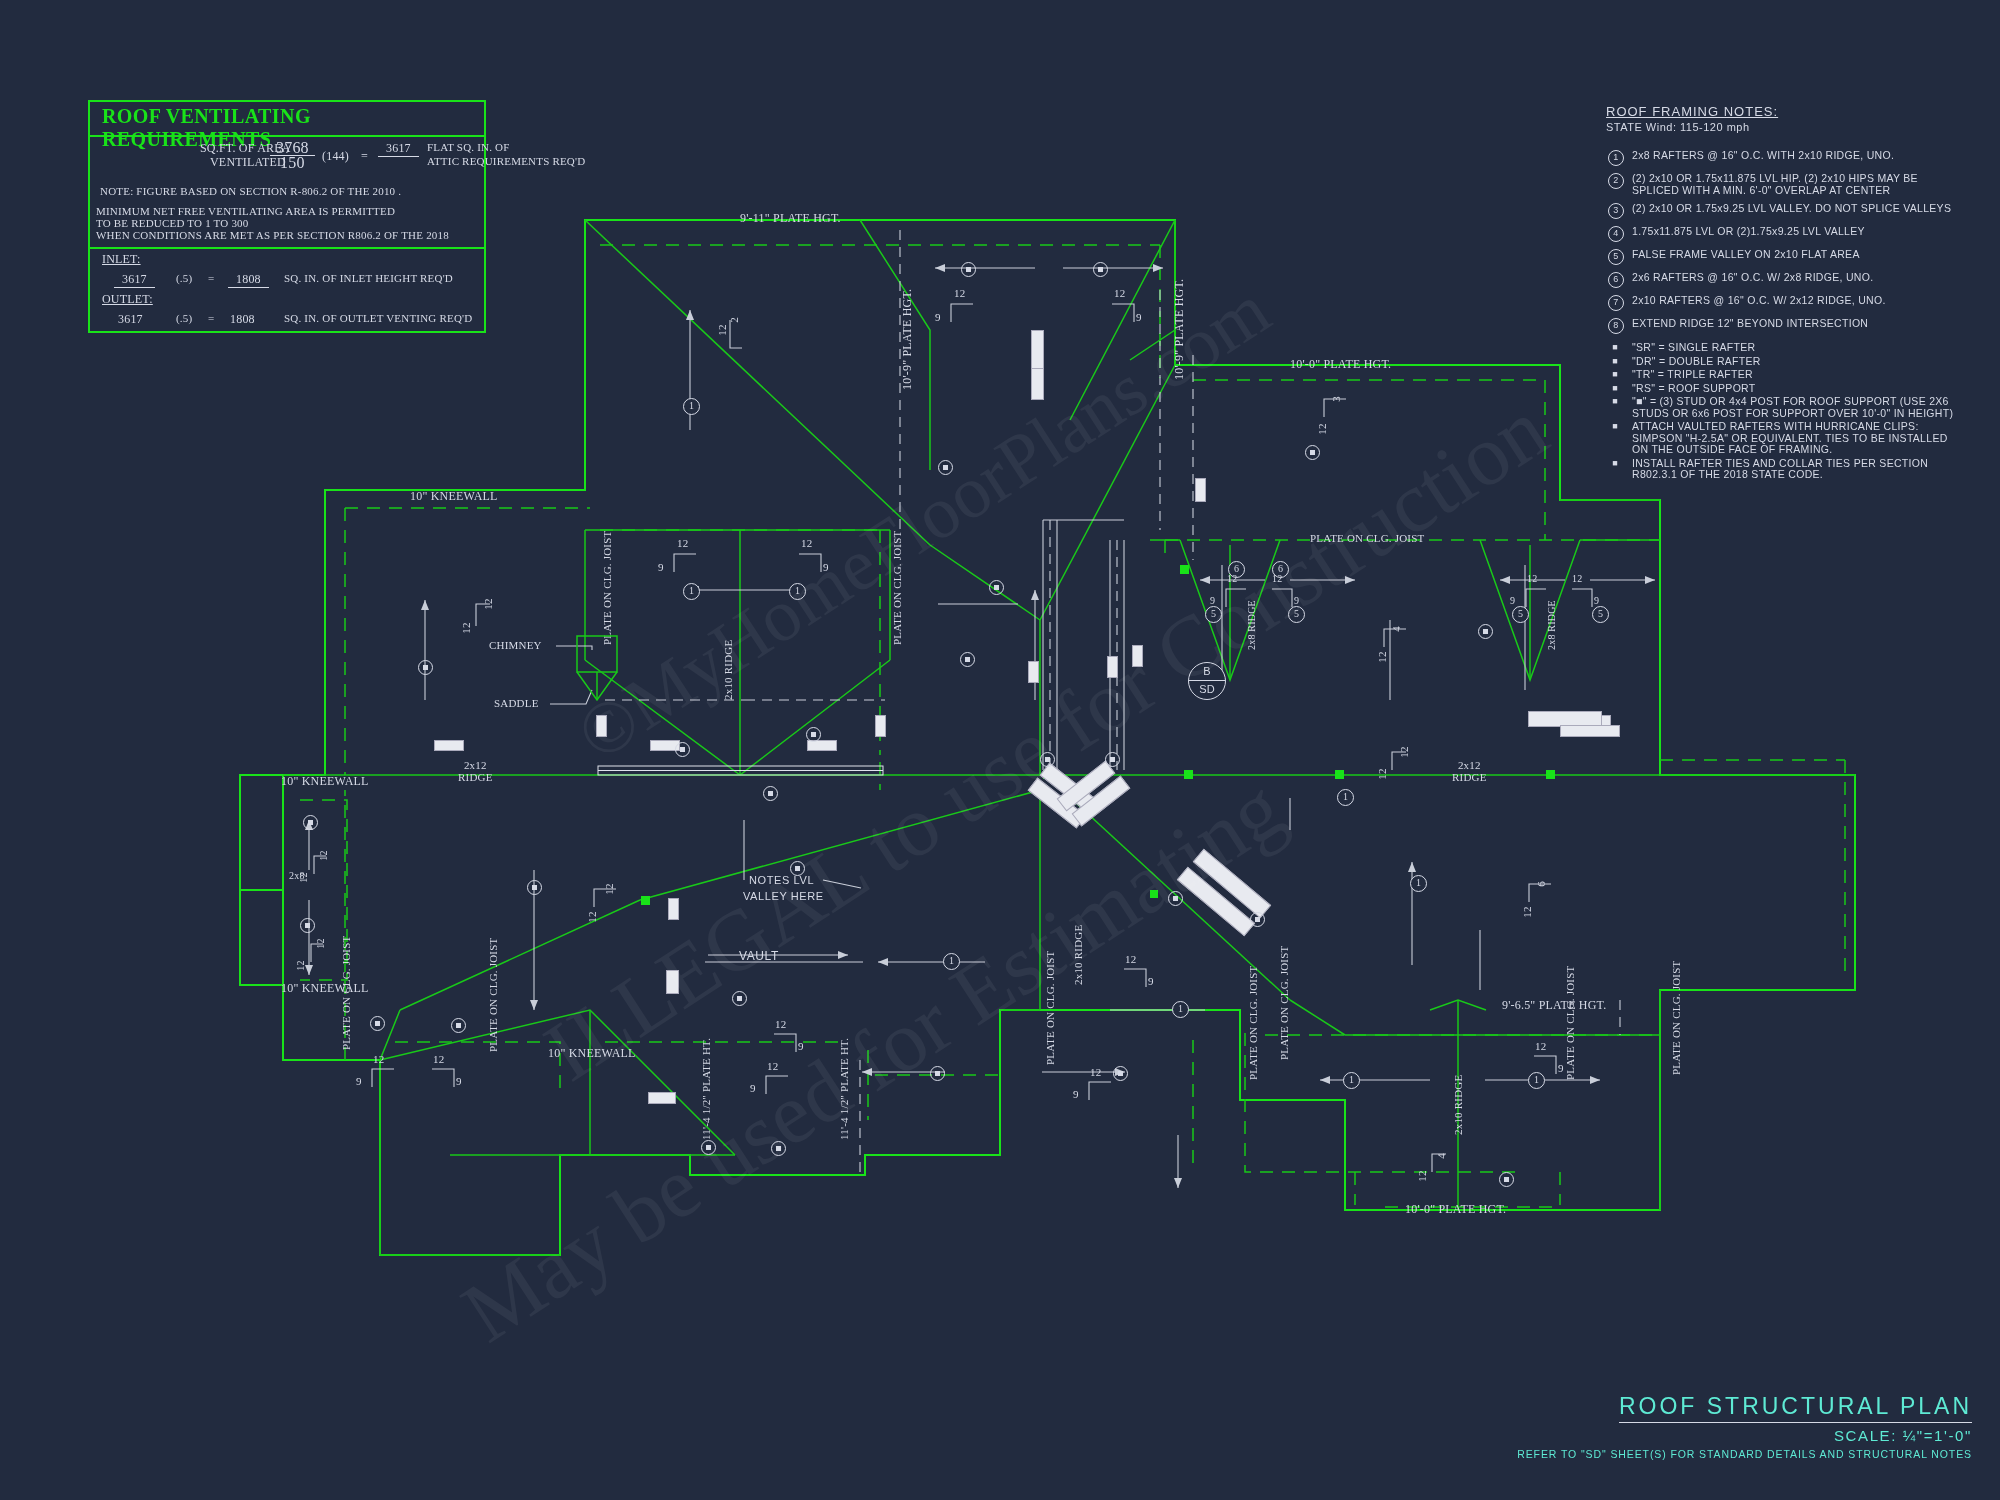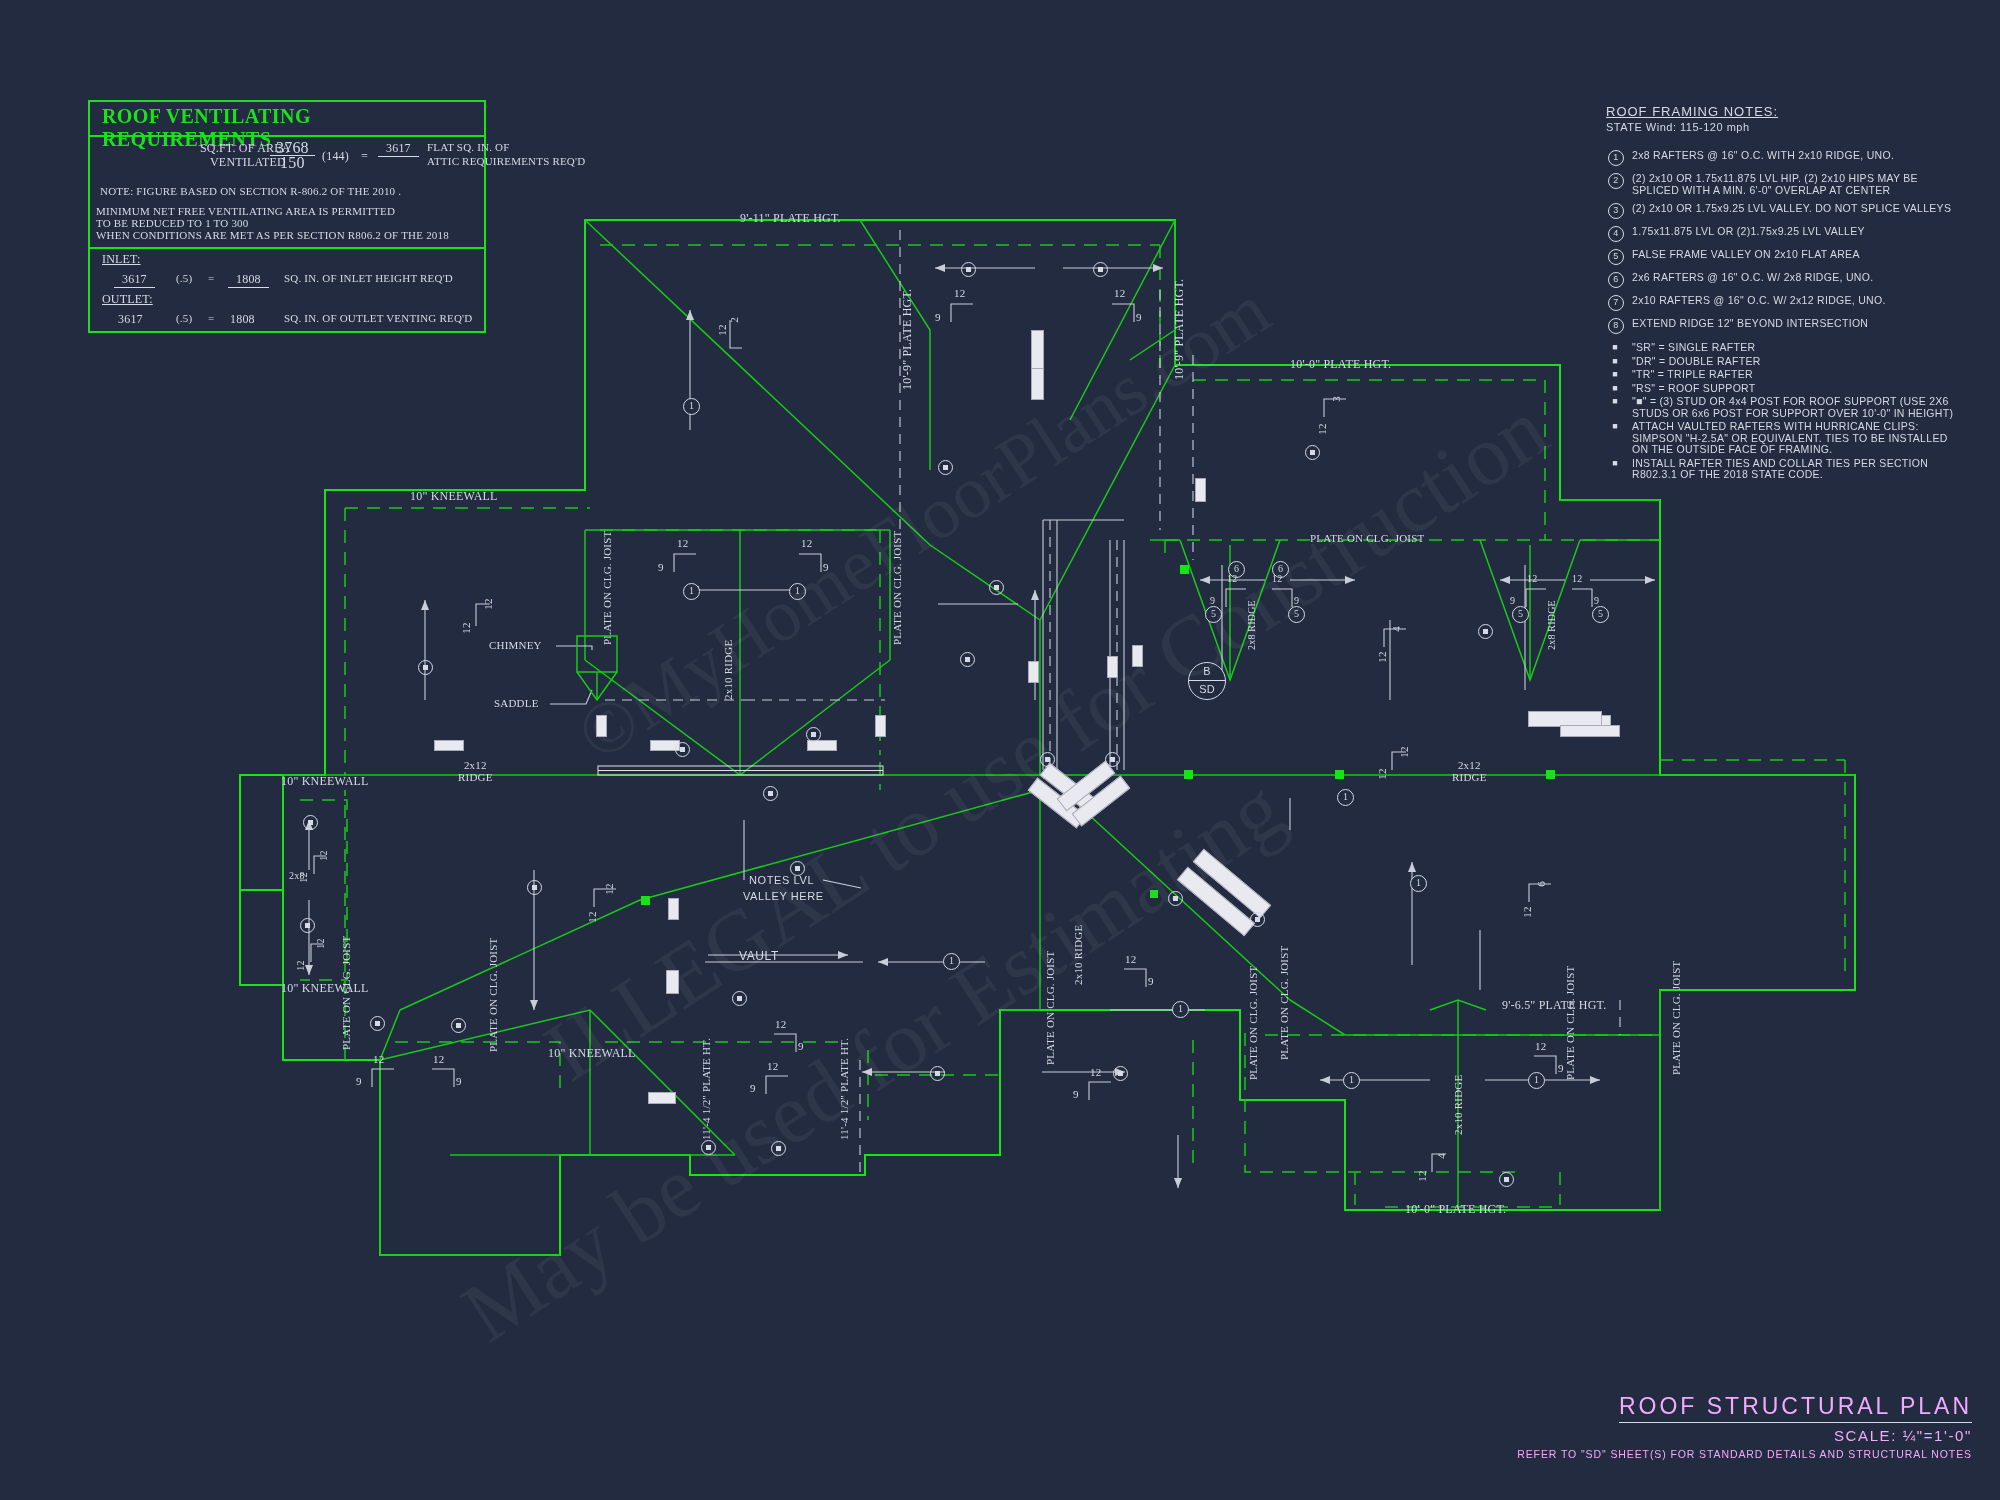--- a/index.html
+++ b/index.html
@@ -35,21 +35,21 @@
   .note-row{position:relative;display:flex;gap:6px;margin-top:7px;font-family:"Liberation Sans",sans-serif;
             font-size:10.5px;line-height:11.5px;letter-spacing:.3px;}
   .note-num{flex:0 0 20px;text-align:center;}
   .circ-n{display:inline-block;width:14px;height:14px;line-height:13px;border:1px solid #d6dae6;
           border-radius:50%;text-align:center;font-size:9px;}
   .bullet-row{position:relative;display:flex;gap:8px;margin-top:2px;font-family:"Liberation Sans",sans-serif;
               font-size:10.5px;line-height:11.5px;letter-spacing:.3px;}
   .bullet{flex:0 0 18px;text-align:center;font-size:9px;}
 
   
-  #titleblock{position:absolute;right:28px;bottom:40px;text-align:right;color:#f0abfc;
+  #titleblock{position:absolute;right:28px;bottom:40px;text-align:right;color:#5eead4;
               font-family:"Liberation Sans",sans-serif;}
   #tb-main{font-size:23px;letter-spacing:3px;border-bottom:1.5px solid #d6dae6;padding-bottom:2px;display:inline-block;}
   #tb-scale{font-size:15px;letter-spacing:1.6px;margin-top:4px;}
   #tb-ref{font-size:10.5px;letter-spacing:.9px;margin-top:4px;}
 
   
   #plan{position:absolute;left:0;top:0;width:2000px;height:1500px;}
   svg{position:absolute;left:0;top:0;overflow:visible;}
   .gl{stroke:#19c919;fill:none;stroke-width:1.5;}
   .gl-b{stroke:#19e219;fill:none;stroke-width:2;}

